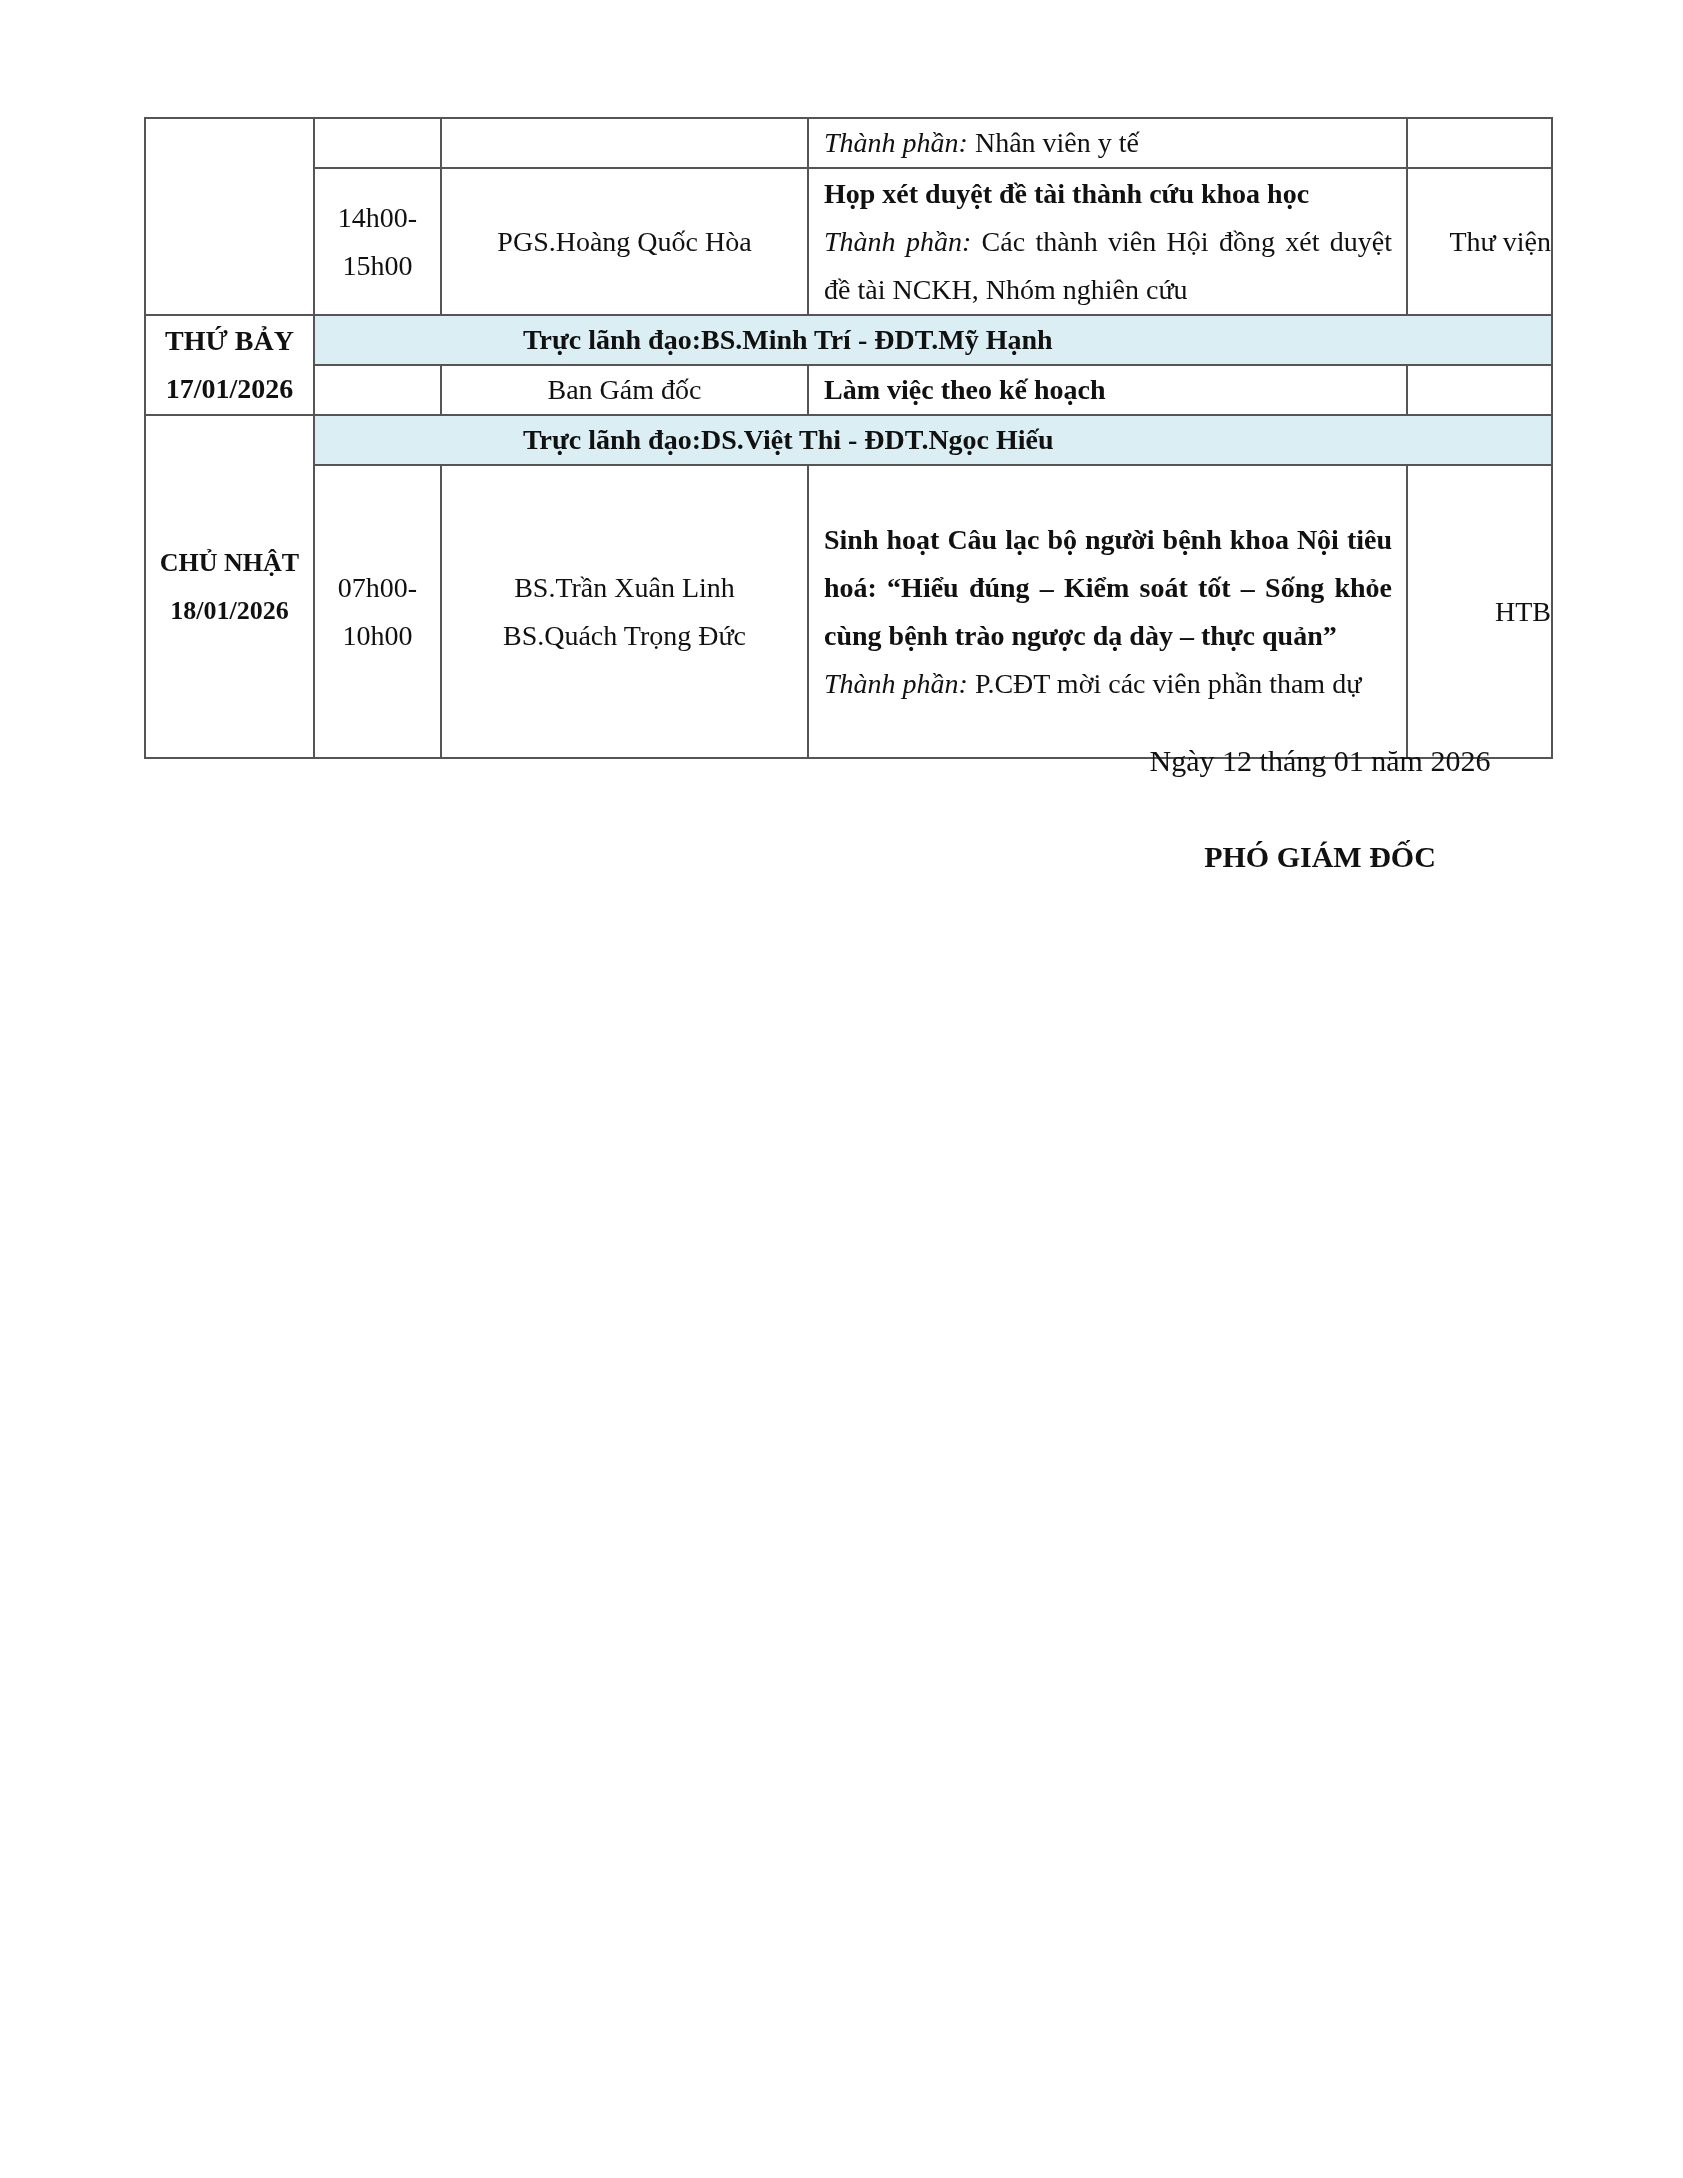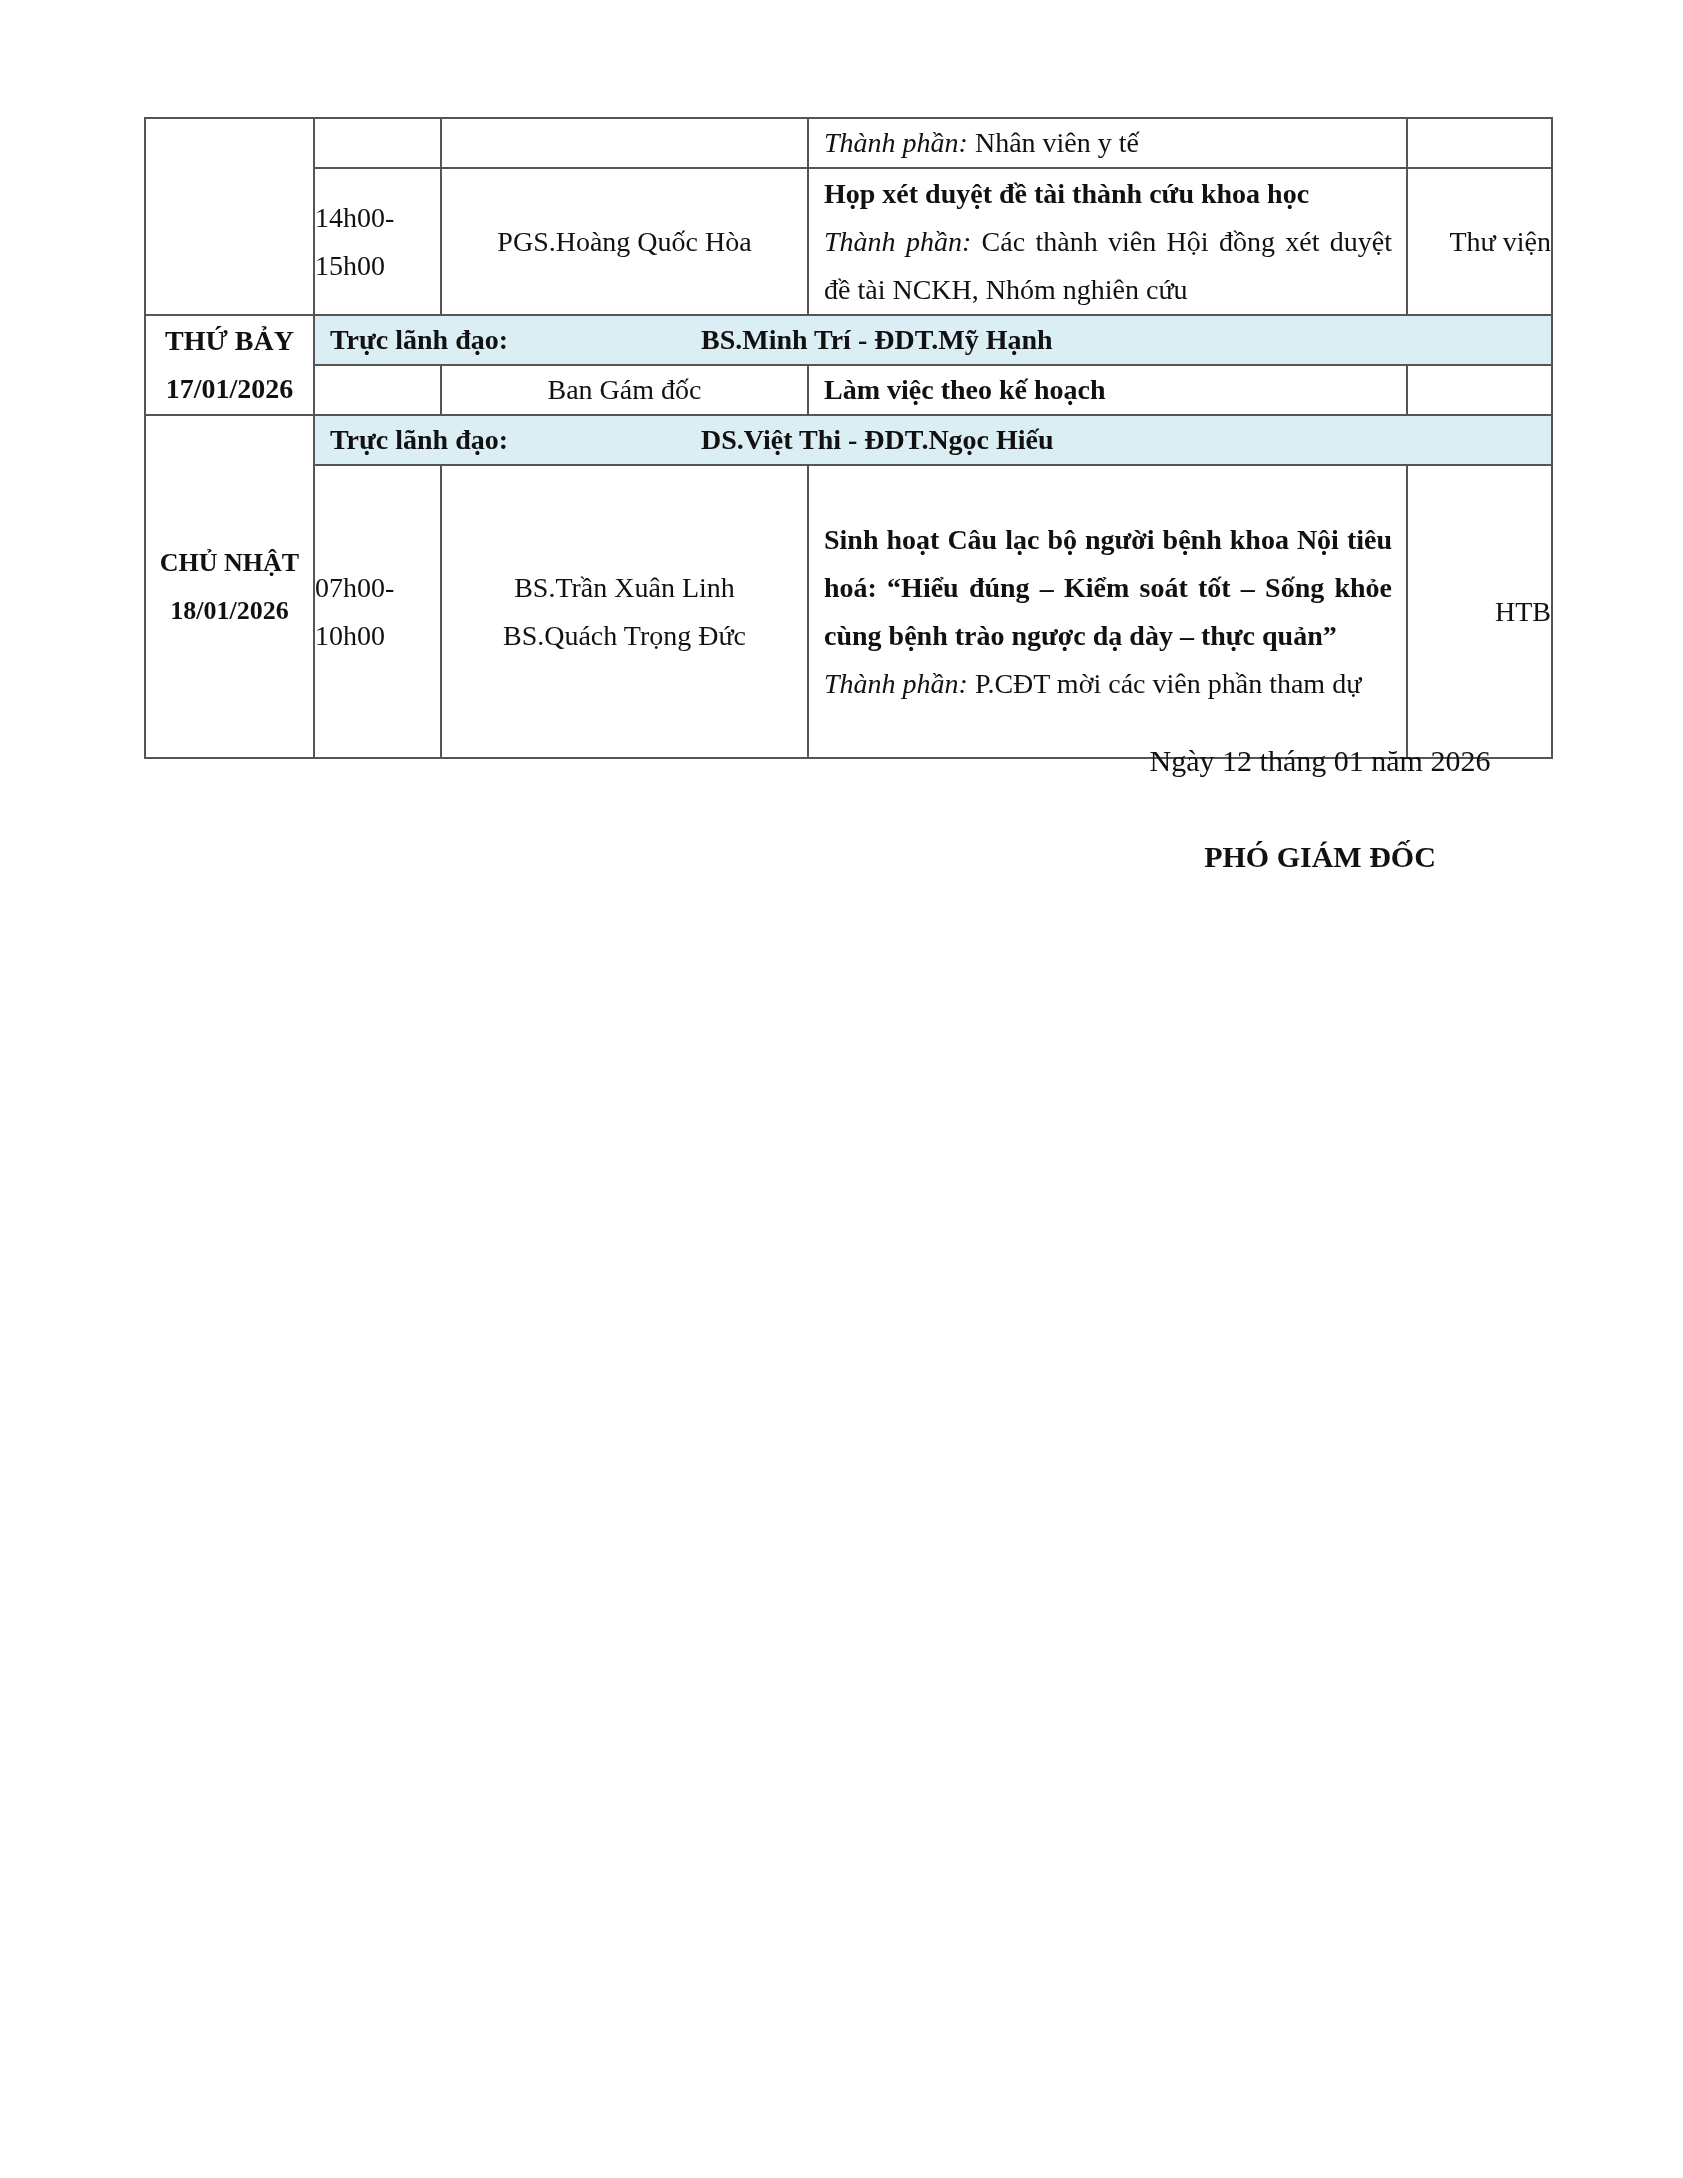--- a/index.html
+++ b/index.html
@@ -14,26 +14,26 @@
       width: 1409px;
       font-size: 28px;
     }
     .sched td {
       border: 2px solid #555;
       padding: 0;
       vertical-align: middle;
       line-height: 48px;
     }
     .c-day { width: 167px; text-align: center; font-weight: bold; }
-    .c-time { width: 125px; text-align: left; }
+    .c-time { width: 125px; text-align: center; }
     .c-who { width: 365px; text-align: center; }
     .c-what { width: 568px; text-align: justify; padding: 0 14px 0 15px !important; }
     .c-where { text-align: right; }
     .duty td.duty-cell { background: #daeef3; font-weight: bold; padding-left: 15px !important; }
-    .duty-label { display: inline-block; width: 371px; }
+    .duty-label { display: inline-block; width: 371px; text-align: right; }
     .b { font-weight: bold; }
     .i { font-style: italic; }
     .line { display: block; }
     .r1 { height: 49px; border-radius: 8px; }
     .r2 { height: 147px; }
     .r3 { height: 48px; }
     .r4 { height: 49px; }
     .r5 { height: 50px; }
     .r6 { height: 293px; }
     .daytext { line-height: 48px; font-size: 28px; }

